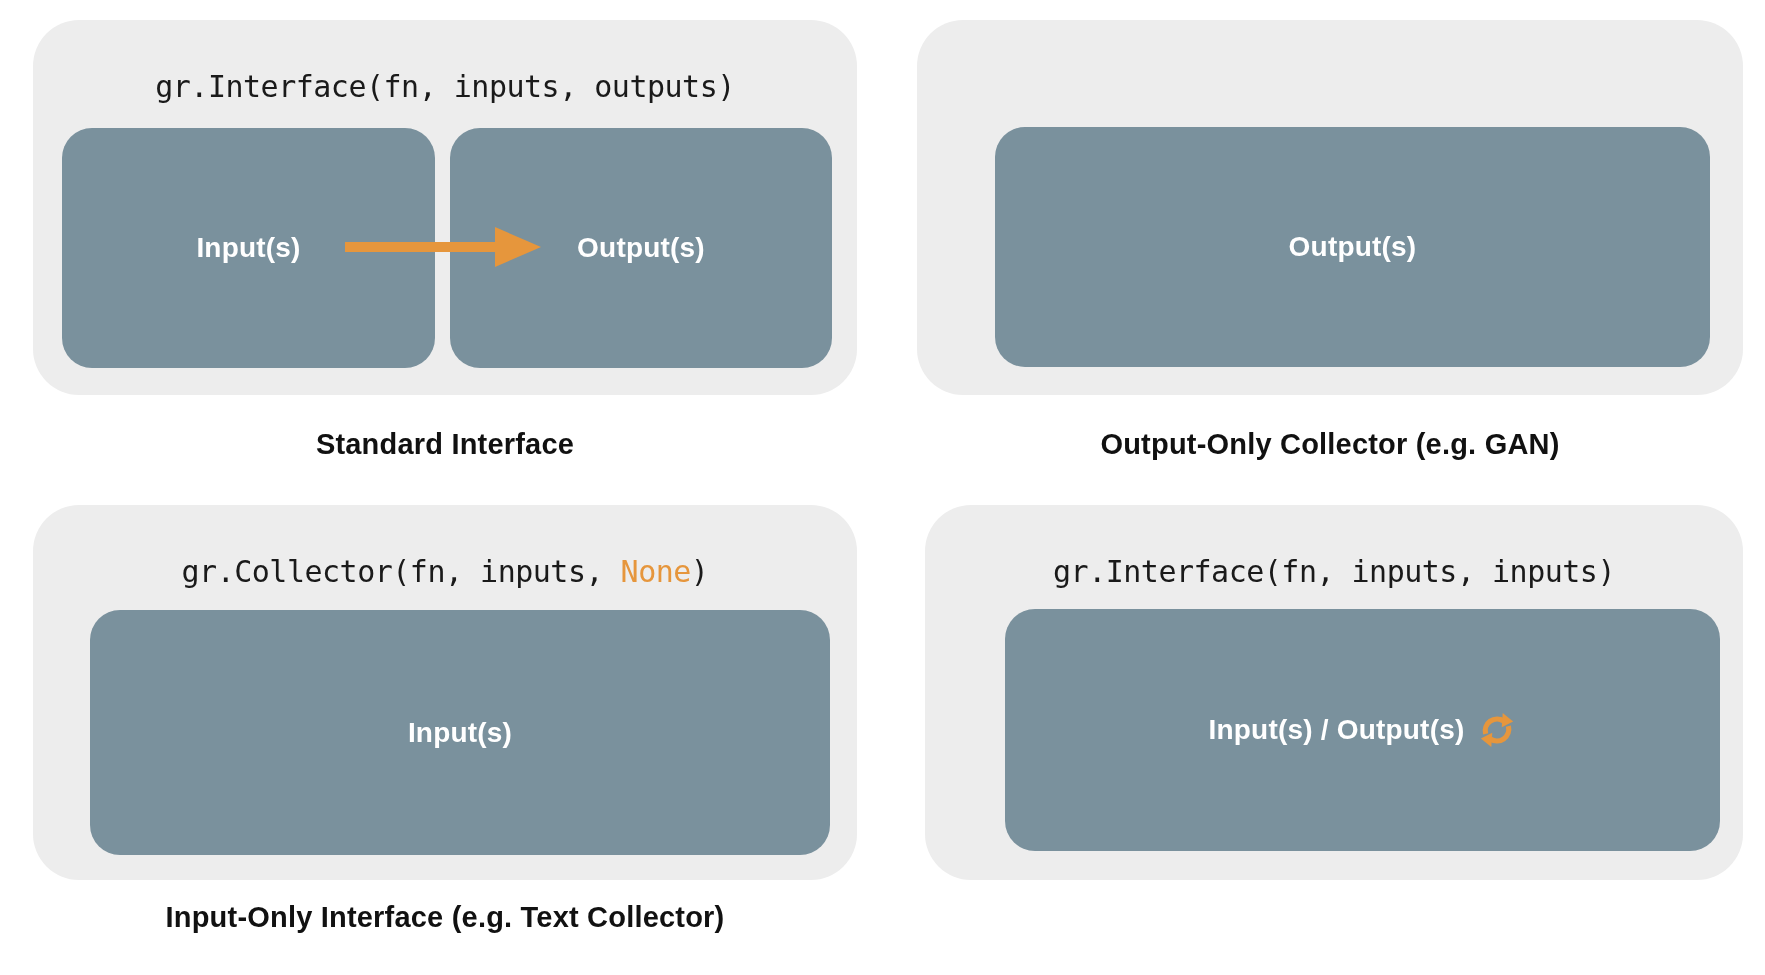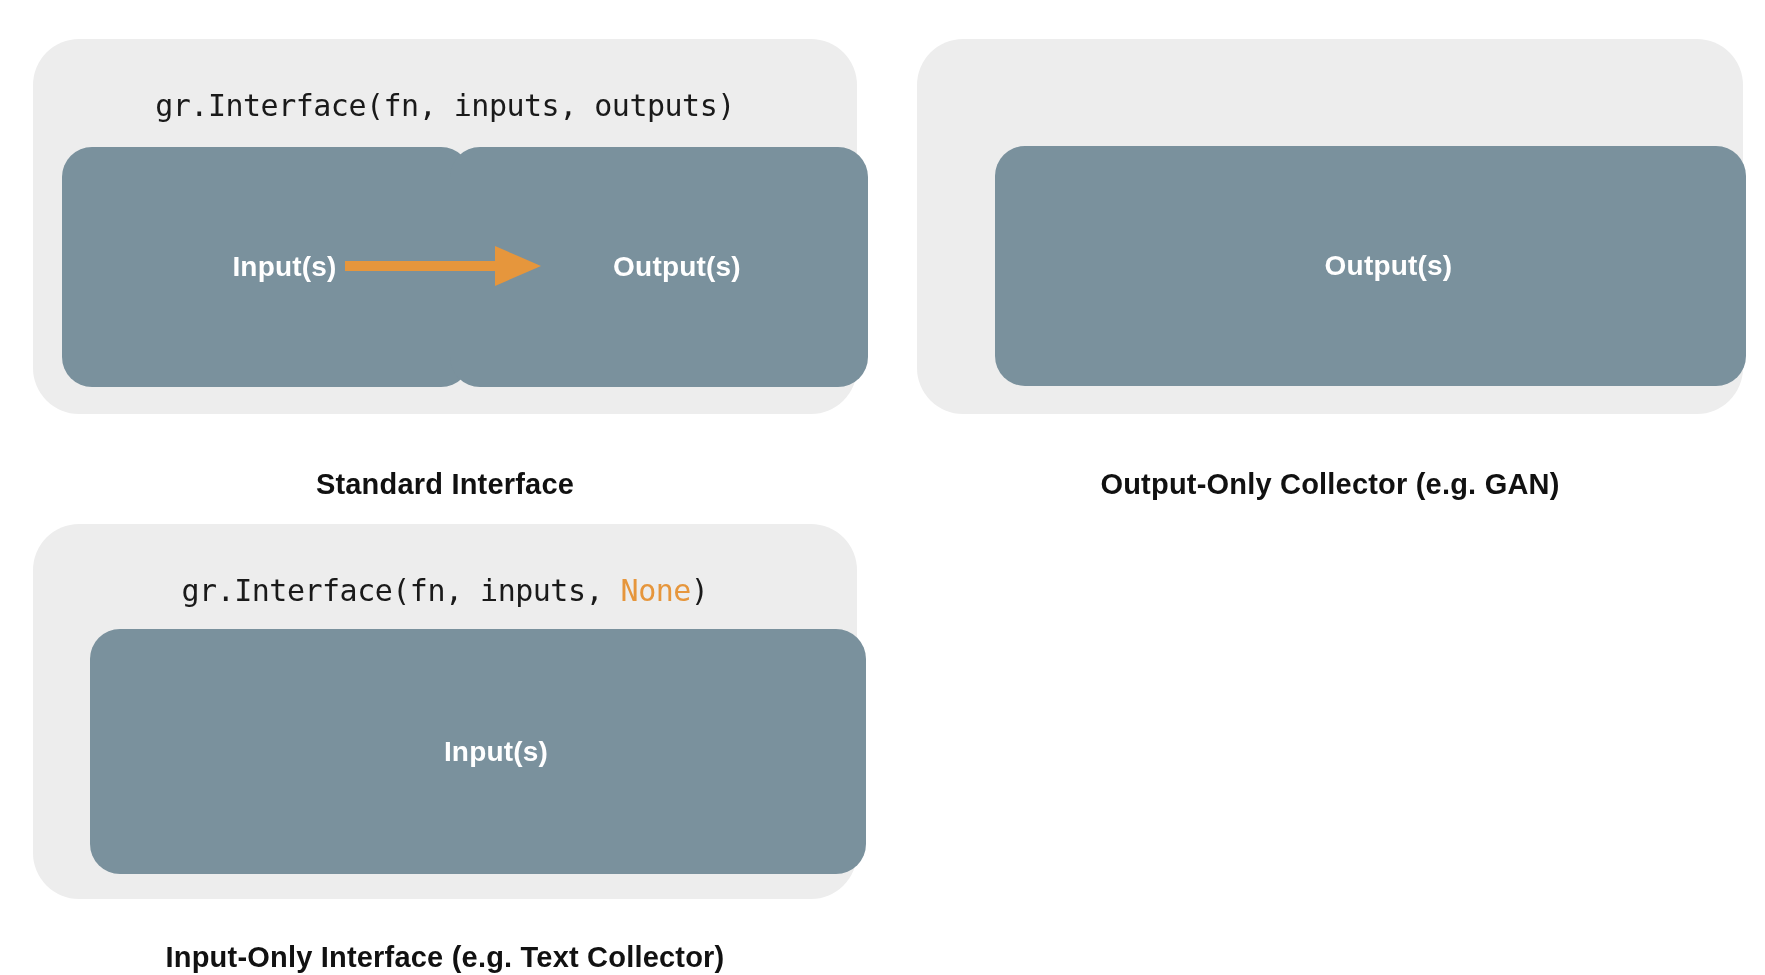--- a/index.html
+++ b/index.html
@@ -7,21 +7,20 @@
     position:relative;
     width:1765px; height:975px;
     background:var(--page-bg, #ffffff);
     font-family:"Liberation Sans", sans-serif;
     overflow:hidden;
   }
   .panel {
     position:absolute;
     background:var(--panel-bg, #ededed);
     border-radius:46px;
-    margin-top:19px;
   }
   #p0 { left:33px;  top:20px;  width:824px; height:375px; }
   #p1 { left:917px; top:20px;  width:826px; height:375px; }
   #p2 { left:33px;  top:505px; width:824px; height:375px; }
   #p3 { left:925px; top:505px; width:818px; height:375px; }
 
   .code {
     position:absolute; left:0; right:0; top:50px;
     text-align:center;
     font-family:"DejaVu Sans Mono", monospace;
@@ -33,37 +32,35 @@
   .code .hl { color:var(--accent, #e6963c); }
 
   .box {
     position:absolute;
     background:var(--box-bg, #7a919d);
     border-radius:30px;
     display:flex; align-items:center; justify-content:center;
     color:var(--box-label-text, #ffffff);
     font-weight:700; font-size:28px;
     letter-spacing:0.2px;
-    padding-left:36px;
   }
   #p0 .b1 { left:29px;  top:108px; width:373px; height:240px; }
   #p0 .b2 { left:417px; top:108px; width:382px; height:240px; }
   #p1 .b1 { left:78px;  top:107px; width:715px; height:240px; }
   #p2 .b1 { left:57px;  top:105px; width:740px; height:245px; }
   #p3 .b1 { left:80px;  top:104px; width:715px; height:242px; }
 
   .flow-arrow { position:absolute; left:312px; top:187px; }
 
   .caption {
     position:absolute;
     text-align:center;
     font-weight:700; font-size:29px;
     color:var(--caption-text, #111111);
     letter-spacing:0.2px;
-    margin-top:40px;
   }
   #c0 { left:33px;  top:428px; width:824px; }
   #c1 { left:917px; top:428px; width:826px; }
   #c2 { left:33px;  top:901px; width:824px; }
   #c3 { left:925px; top:908px; width:818px; }
 
   .sync-icon { margin-left:14px; width:38px; height:38px; flex:0 0 auto; }
 </style>
 </head>
 <body>
@@ -86,21 +83,35 @@
   <div class="caption" id="c0">Standard Interface</div>
 
   <div class="panel" id="p1">
     <div class="box b1">
       <span>Output(s)</span>
     </div>
   </div>
   <div class="caption" id="c1">Output-Only Collector (e.g. GAN)</div>
 
   <div class="panel" id="p2">
-    <div class="code"><span>gr.Interface(fn, inputs, </span><span class="hl">None</span><span>)</span></div>
+    <div class="code"><span>gr.Collector(fn, inputs, </span><span class="hl">None</span><span>)</span></div>
     <div class="box b1">
       <span>Input(s)</span>
     </div>
   </div>
   <div class="caption" id="c2">Input-Only Interface (e.g. Text Collector)</div>
 
+  <div class="panel" id="p3">
+    <div class="code"><span>gr.Interface(fn, inputs, inputs)</span></div>
+    <div class="box b1">
+      <span>Input(s) / Output(s)</span>
+      <svg class="sync-icon" viewBox="0 0 40 40" aria-hidden="true">
+        <g fill="none" stroke="var(--accent, #e6963c)" stroke-width="5.5">
+          <path d="M 8 24 A 12.5 12.5 0 0 1 27 10.5"></path>
+          <path d="M 32 16 A 12.5 12.5 0 0 1 13 29.5"></path>
+        </g>
+        <polygon points="26,2 37,11 25,17" fill="var(--accent, #e6963c)"></polygon>
+        <polygon points="14,38 3,29 15,23" fill="var(--accent, #e6963c)"></polygon>
+      </svg>
+    </div>
+  </div>
 
 </div>
 
 </body></html>

